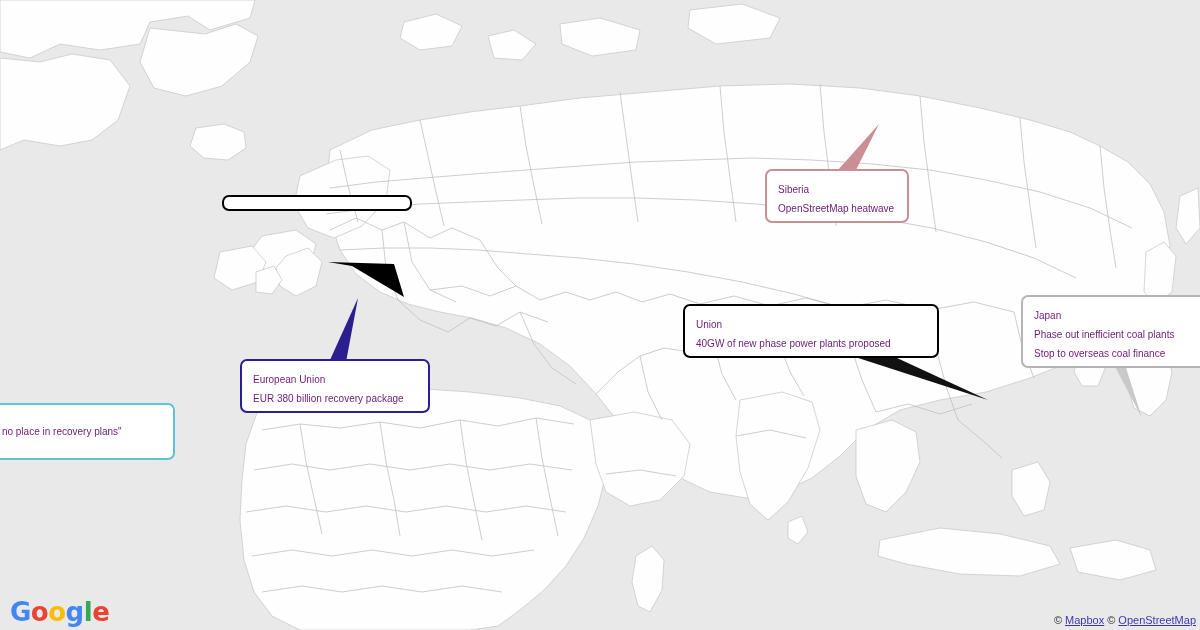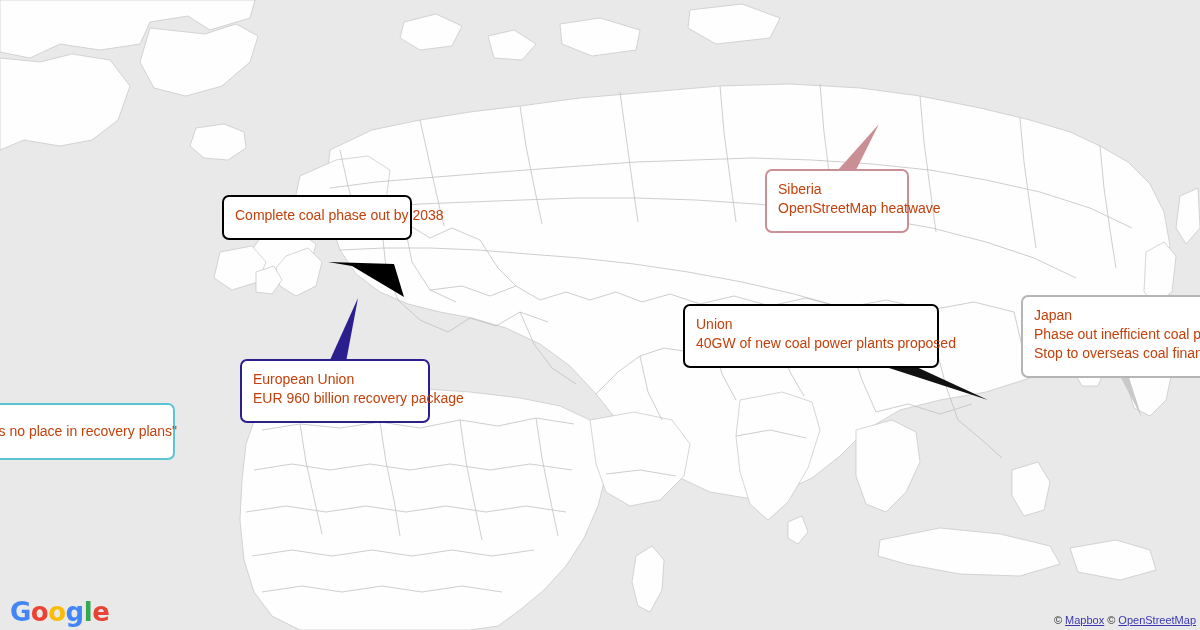--- a/index.html
+++ b/index.html
@@ -24,24 +24,24 @@
     display: block;
   }
 
   
   .callout {
     position: absolute;
     background: #ffffff;
     border-style: solid;
     border-radius: 7px;
     box-sizing: border-box;
-    padding: 9px 11px 13px 11px;
+    padding: 9px 11px 3px 11px;
     line-height: 19px;
-    font-size: 14px;
-    color: #c2410c;
+    font-size: 10px;
+    color: #701a75;
     white-space: nowrap;
     z-index: 40;
   }
   .callout .cl-line { display: block; }
 
   .callout.k-black { border-color: #000000; border-width: 2.6px; }
   .callout.k-navy  { border-color: #2b1f8f; border-width: 2.4px; }
   .callout.k-rose  { border-color: #c98f95; border-width: 2.2px; }
   .callout.k-gray  { border-color: #b5b5b5; border-width: 2.0px; }
   .callout.k-cyan  { border-color: #5cc3d4; border-width: 2.2px; }
@@ -210,36 +210,35 @@
     <polygon points="330,360 358,298 346,362" fill="#2b1f8f"></polygon>
 
     <polygon points="838,170 879,124 855,172" fill="#c98f95"></polygon>
 
     <polygon points="822,350 884,352 988,400 852,356" fill="#111111"></polygon>
 
     <polygon points="1078,296 1103,296 1142,418" fill="#c9c9c9"></polygon>
   </svg>
 
   <div class="callout k-black" id="co-germany" style="left:222px; top:195px; width:190px;">
-    <span class="cl-line">Complete coal phase out by 2038</span>
   </div>
 
   <div class="callout k-navy" id="co-eu" style="left:240px; top:359px; width:190px;">
     <span class="cl-line">European Union</span>
-    <span class="cl-line">EUR 960 billion recovery package</span>
+    <span class="cl-line">EUR 380 billion recovery package</span>
   </div>
 
   <div class="callout k-rose" id="co-siberia" style="left:765px; top:169px; width:144px;">
     <span class="cl-line">Siberia</span>
     <span class="cl-line">OpenStreetMap heatwave</span>
   </div>
 
   <div class="callout k-black" id="co-china" style="left:683px; top:304px; width:256px;">
     <span class="cl-line">Union</span>
-    <span class="cl-line">40GW of new coal power plants proposed</span>
+    <span class="cl-line">40GW of new phase power plants proposed</span>
   </div>
 
   <div class="callout k-gray clip-right" id="co-japan" style="left:1021px; top:295px; width:185px;">
     <span class="cl-line">Japan</span>
     <span class="cl-line">Phase out inefficient  coal plants</span>
     <span class="cl-line">Stop to overseas coal finance</span>
   </div>
 
   <div class="callout k-cyan clip-left" id="co-quote" style="left:-28px; top:403px; width:203px; padding-top:17px; padding-bottom:17px;">
     <span class="cl-line">has no place in recovery plans"</span>

